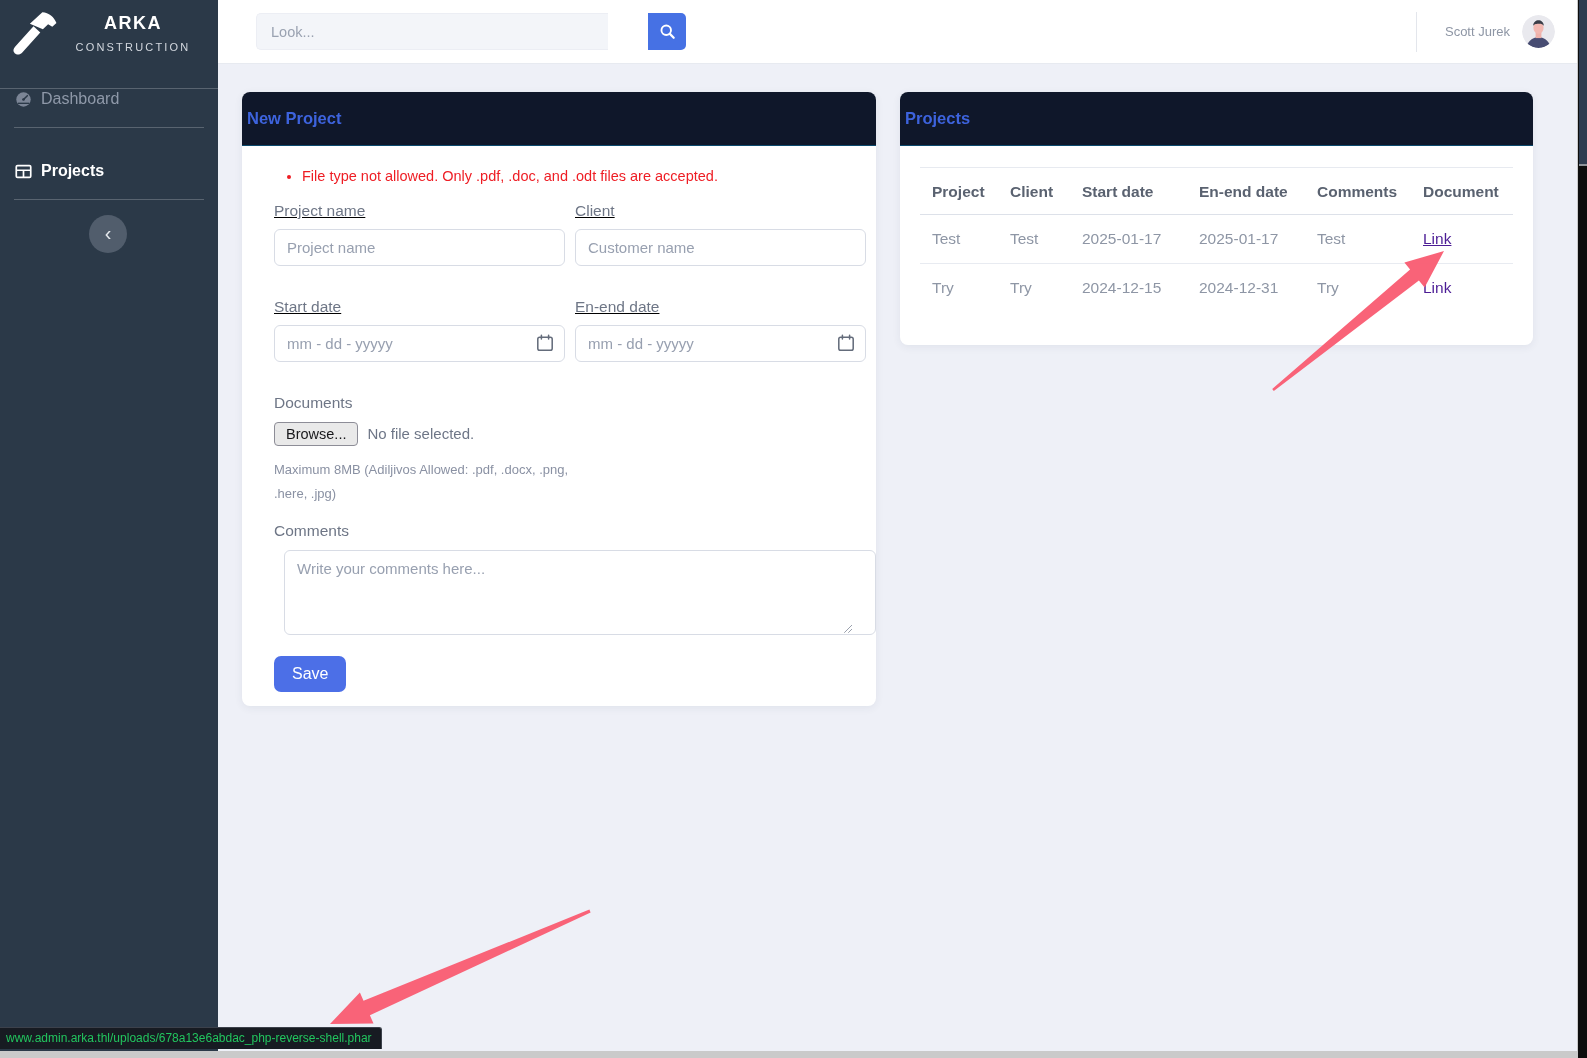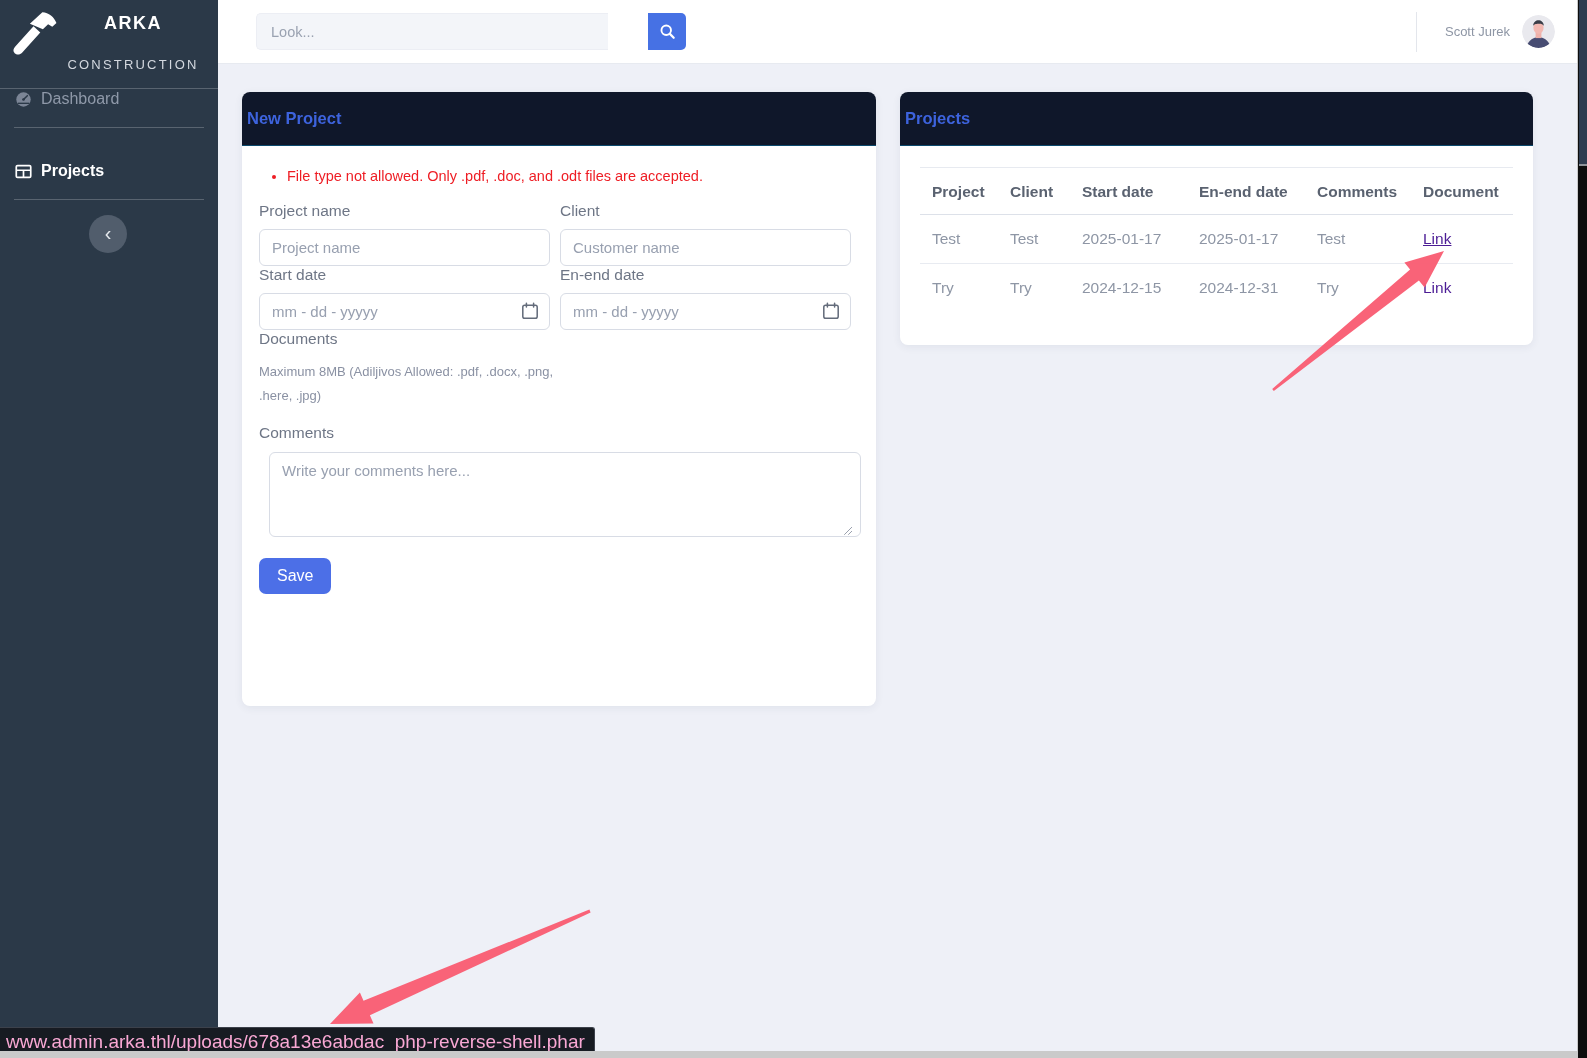--- a/index.html
+++ b/index.html
@@ -6,21 +6,21 @@
   html,body { width:1587px; height:1058px; }
   body { font-family:"Liberation Sans", sans-serif; background:#eef0f7; overflow:hidden; }
   .page { position:relative; width:1587px; height:1058px; background:#eef0f7; overflow:hidden; }
 
   
   .sidebar { position:absolute; left:0; top:0; width:218px; height:1058px; background:#2b3948; z-index:5; }
   .brand { position:relative; height:89px; border-bottom:1px solid rgba(255,255,255,.22); }
   .brand-logo { position:absolute; left:8px; top:8px; width:50px; height:50px; }
   .brand-text { position:absolute; left:58px; top:13px; width:150px; text-align:center; }
   .brand-name { color:#fff; font-size:18px; font-weight:bold; letter-spacing:1.5px; }
-  .brand-sub { color:#d3d8df; font-size:13px; letter-spacing:2.2px; margin-top:23px; }
+  .brand-sub { color:#d3d8df; font-size:11px; letter-spacing:2.2px; margin-top:7px; }
   .nav-item { position:absolute; left:0; width:184px; height:30px; display:flex; align-items:center; padding-left:15px; cursor:pointer; }
   .nav-item .nv-icon { width:17px; height:17px; margin-right:9px; flex:0 0 auto; }
   .nav-item-dashboard { top:84px; }
   .nav-item-dashboard .nv-label { color:#8f99a9; font-size:16px; }
   .nav-item-projects { top:156px; }
   .nav-item-projects .nv-label { color:#ffffff; font-size:16px; font-weight:600; }
   .side-div { position:absolute; left:14px; width:190px; border-top:1px solid rgba(255,255,255,.22); }
   .side-div-1 { top:127px; } .side-div-2 { top:199px; }
   .collapse-btn { position:absolute; left:89px; top:215px; width:38px; height:38px; border-radius:50%;
     background:#515d6c; color:#e8ebef; display:flex; align-items:center; justify-content:center;
@@ -40,25 +40,25 @@
   .user-name { font-size:13px; color:#8e96a5; margin-right:12px; }
   .avatar { width:33px; height:33px; border-radius:50%; overflow:hidden; flex:0 0 auto; cursor:pointer; }
 
   
   .card { position:absolute; background:#fff; border-radius:8px; box-shadow:0 2px 8px rgba(40,50,90,.07); }
   .card-header { height:54px; background:#0f172a; border-bottom:1px solid #0c4a6e; border-radius:8px 8px 0 0;
     display:flex; align-items:center; padding-left:5px; }
   .card-title { color:#3d63dd; font-size:16.5px; font-weight:bold; }
 
   .card-new-project { left:242px; top:92px; width:634px; height:614px; }
-  .np-body { padding:17px 21px 0 17px; }
+  .np-body { padding:17px 21px 0 32px; }
   .error-list { margin:4px 0 16px 28px; }
   .error-list li { color:#ee1d24; font-size:14.5px; line-height:1.3; }
   .form-grid { display:grid; grid-template-columns:291px 291px; column-gap:10px; }
-  .field { margin-bottom:0; }
+  .field { margin-bottom:32px;text-decoration:underline; }
   .field label { display:block; font-size:15.5px; color:#6e7686; margin-bottom:9px; }
   .txt-input { width:100%; height:37px; border:1px solid #d8dce5; border-radius:6px; padding:0 12px;
     font-size:15px; color:#3c4250; outline:none; background:#fff; font-family:"Liberation Sans",sans-serif; }
   .txt-input::placeholder, .comments-area::placeholder { color:#98a0b0; }
   .date-wrap { position:relative; }
   .date-wrap .cal { position:absolute; right:11px; top:9px; width:18px; height:18px; pointer-events:none; }
   .docs-block { margin-bottom:16px; }
   .docs-block > label { display:block; font-size:15.5px; color:#6e7686; margin-bottom:10px; }
   .file-row { display:flex; align-items:center; }
   .browse-btn { background:#e9e9e9; border:1px solid #8d8d97; border-radius:4px; padding:3px 11px;
@@ -87,21 +87,21 @@
   .th-project{width:78px;} .th-client{width:72px;} .th-start{width:117px;}
   .th-end{width:118px;} .th-comments{width:106px;}
   a.doc-link { color:#4c1d95; text-decoration:none; cursor:pointer; }
   a.doc-link.hovered { text-decoration:underline; }
 
   
   .arrows { position:absolute; left:0; top:0; width:1587px; height:1058px; z-index:40; pointer-events:none; }
 
   
   .status-tip { position:absolute; left:0; top:1027px; z-index:45; background:#171b22; border:1px solid #3c414b;
-    border-left:none; border-bottom:none; border-radius:0 3px 0 0; color:#f9a8d4; font-size:19px;
+    border-left:none; border-bottom:none; border-radius:0 3px 0 0; color:#22c55e; font-size:12px;
     padding:3px 9px 4px 6px; white-space:nowrap; }
 
   
   .vscroll { position:absolute; right:0; top:0; width:10px; height:1058px; background:#0d0d0d; z-index:60;
     border-left:1px solid #c9c9c9; }
   .vscroll-thumb { position:absolute; left:1px; top:0; width:9px; height:166px; background:#2e3c50;
     border-bottom:2px solid #8e939a; }
   .hscroll { position:absolute; left:0; bottom:0; width:1577px; height:7px; background:#cacaca; z-index:55; }
 </style>
 </head>
@@ -215,20 +215,24 @@
             <svg class="cal" viewBox="0 0 20 20">
               <rect x="2" y="3.5" width="16" height="14.5" rx="2" fill="none" stroke="#646c7b" stroke-width="1.7"></rect>
               <path d="M6 1.5 v4 M14 1.5 v4" stroke="#646c7b" stroke-width="1.7" stroke-linecap="round"></path>
             </svg>
           </div>
         </div>
       </div>
 
       <div class="docs-block">
         <label>Documents</label>
+        <div class="file-row">
+          <button class="browse-btn">Browse...</button>
+          <span class="no-file">No file selected.</span>
+        </div>
         <div class="file-help">
           <span>Maximum 8MB (Adiljivos Allowed: .pdf, .docx, .png,</span><br>
           <span>.here, .jpg)</span>
         </div>
       </div>
 
       <div class="comments-block">
         <label>Comments</label>
         <div class="comments-wrap">
           <textarea class="comments-area" placeholder="Write your comments here..." style=""></textarea>

